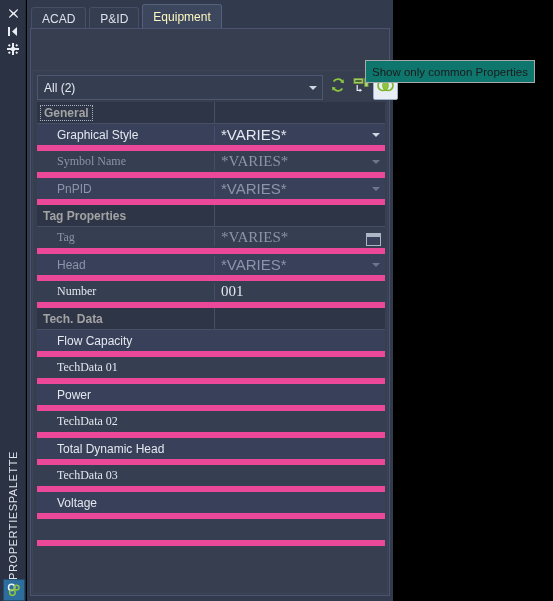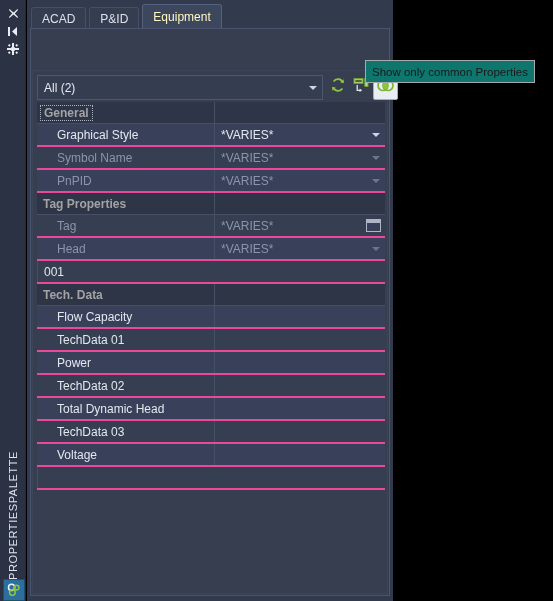--- a/index.html
+++ b/index.html
@@ -60,29 +60,29 @@
         border:1px solid #9fb0c6;border-radius:2px;}
 
   
   .grid{position:absolute;left:4px;top:31px;width:348px;}
   .sechdr{height:21px;background:#2d3546;border-bottom:1px solid #454f66;
           display:flex;align-items:center;position:relative;}
   .sechdr .sectxt{padding-left:6px;font-size:12px;font-weight:bold;color:#a3a3a3;}
   .sechdr .sectxt.focus{border:1px dotted #aab3c4;padding:0 3px;margin-left:3px;}
   .sechdr .seccol{position:absolute;left:177px;top:0;bottom:0;width:1px;background:#454f66;}
 
-  .prow{height:21px;border-bottom:2px solid #ec4899;display:flex;position:relative;
-        background:#39415a;}
-  .prow.alt{background:#363e52;}
+  .prow{height:21px;border-bottom:6px solid #ec4899;display:flex;position:relative;
+        background:#39415a;align-items:center;}
+  .prow.alt{background:#363e52;font-family:Liberation Serif, serif;}
   .pname{width:177px;padding-left:20px;box-sizing:border-box;
          display:flex;align-items:center;font-size:12px;color:#e3e7ee;}
   .pname.dim{color:#8b94a8;}
   .pval{flex:1;display:flex;align-items:center;position:relative;
         border-left:1px solid #454f66;}
-  .pval .vtxt{padding-left:6px;font-size:12px;color:#e3e7ee;}
+  .pval .vtxt{padding-left:6px;font-size:15px;color:#e3e7ee;}
   .pval .vtxt.dim{color:#8b94a8;}
   .pval .varrow{position:absolute;right:5px;top:0;bottom:0;
         display:flex;align-items:center;}
   .pval .vbox{position:absolute;right:4px;top:4px;width:13px;height:11px;
         border:1px solid #aeb6c6;background:#39415a;}
   .pval .vbox i{display:block;height:3px;background:#aeb6c6;margin:0;}
 
   .arrow{width:0;height:0;border-left:4px solid transparent;
          border-right:4px solid transparent;border-top:4px solid #cfd5e1;}
   .arrow.d{border-top-color:#6d7789;}
@@ -255,20 +255,21 @@
               <div class="prow">
                 <div class="pname dim">Head</div>
                 <div class="pval">
                   <span class="vtxt dim">*VARIES*</span>
                   <div class="varrow">
                     <span class="arrow d"></span>
                   </div>
                 </div>
               </div>
               <div class="prow alt">
+                <div class="pname">Number</div>
                 <div class="pval">
                   <span class="vtxt">001</span>
                 </div>
               </div>
               <div class="sechdr">
                 <div class="sectxt">Tech. Data</div>
                 <div class="seccol"></div>
               </div>
               <div class="prow">
                 <div class="pname">Flow Capacity</div>

